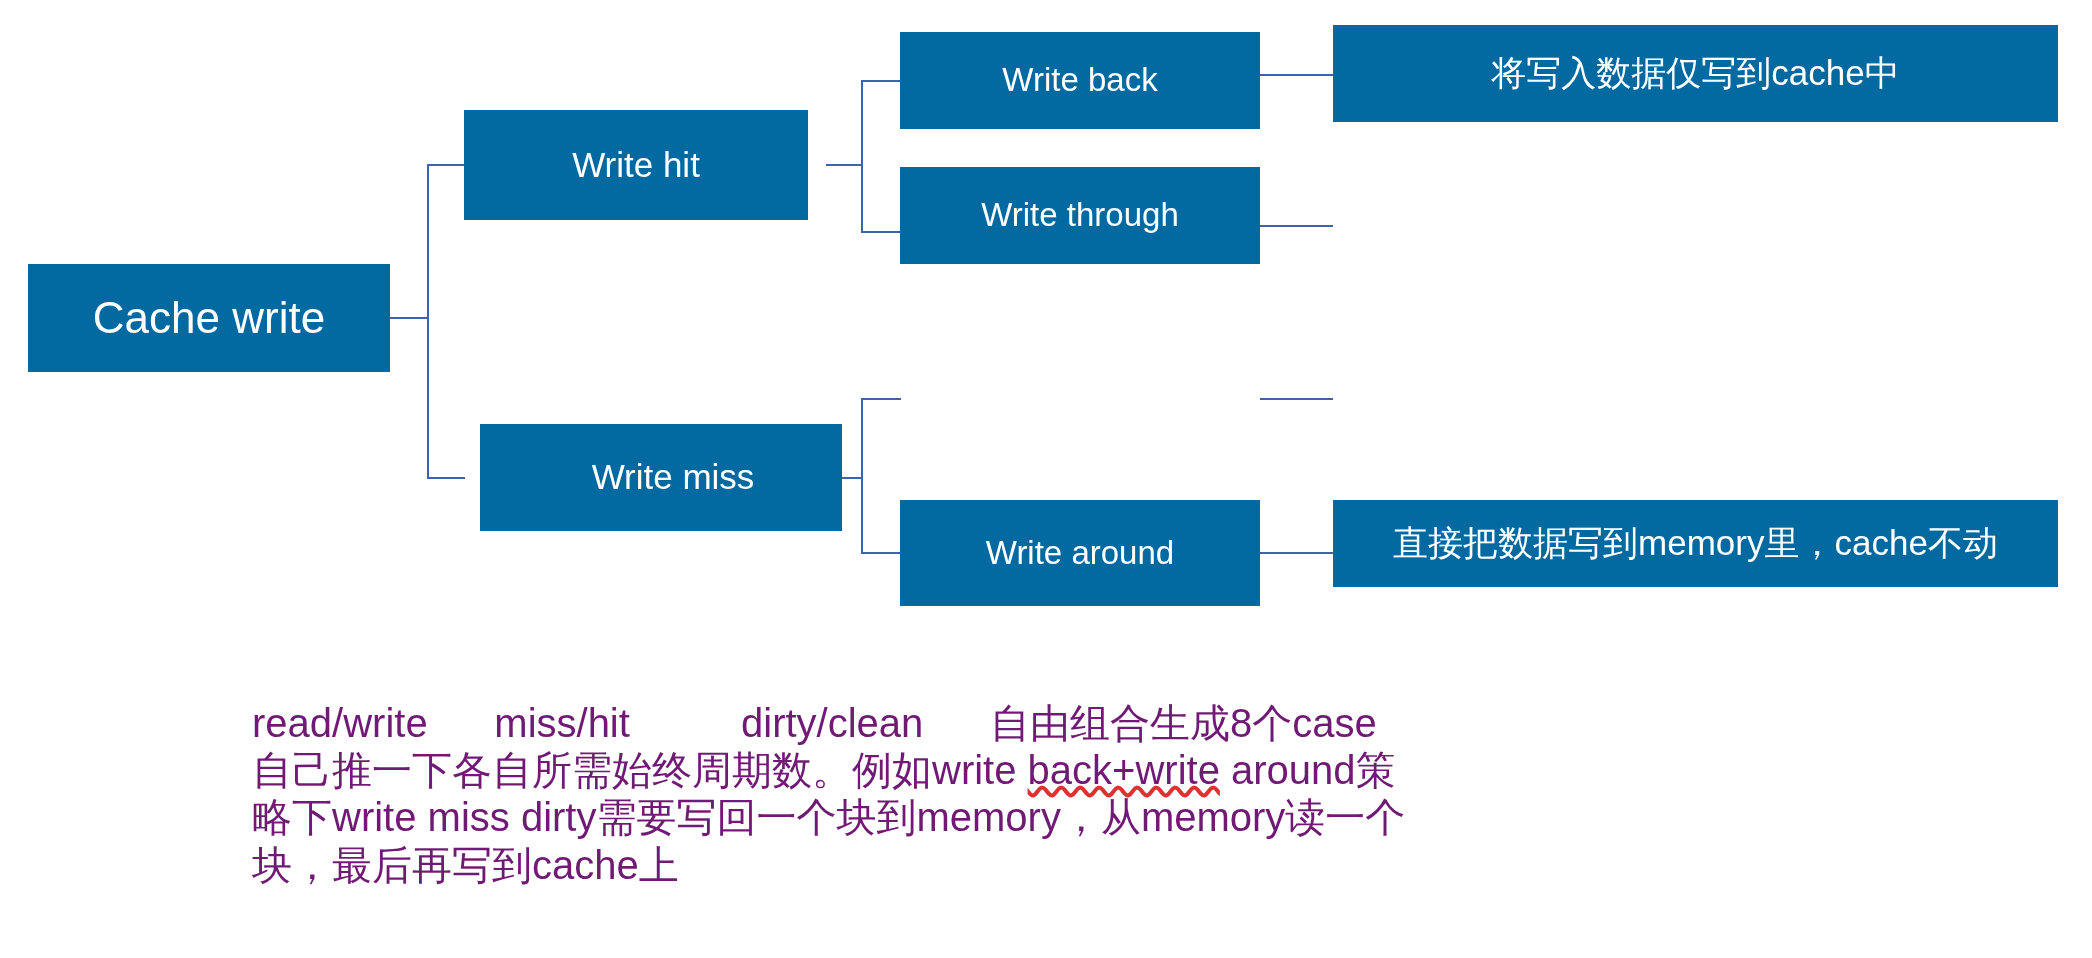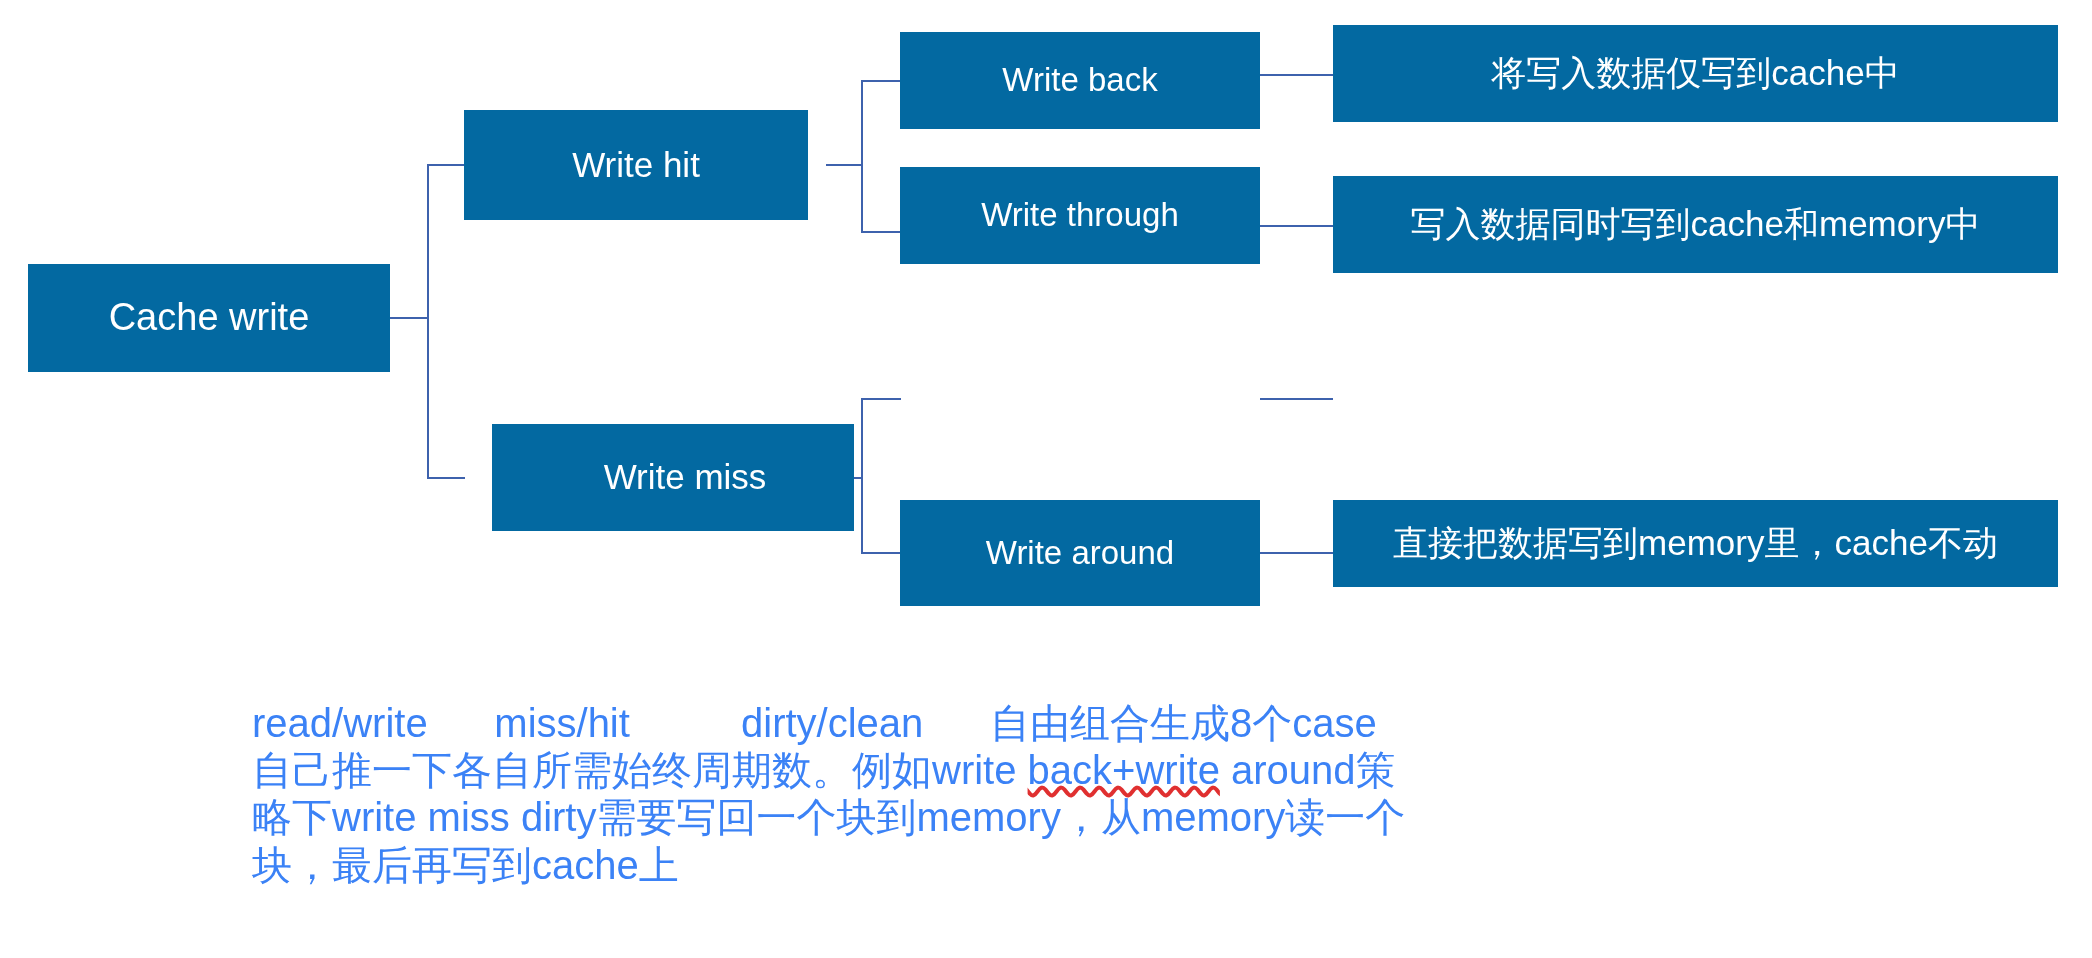--- a/index.html
+++ b/index.html
@@ -22,25 +22,25 @@
     display: flex;
     align-items: center;
     justify-content: center;
     text-align: center;
     box-sizing: border-box;
     line-height: 1.1;
     white-space: nowrap;
   }
 
   
-  .n-root   { left: 28px;  top: 264px; width: 362px; height: 108px; font-size: 38px; }
+  .n-root   { left: 28px;  top: 264px; width: 362px; height: 108px; font-size: 44px; }
 
   
   .n-hit    { left: 464px; top: 110px; width: 344px; height: 110px; font-size: 35px; }
-  .n-miss   { left: 492px; top: 424px; width: 362px; height: 107px; font-size: 35px; padding-left: 24px; }
+  .n-miss   { left: 480px; top: 424px; width: 362px; height: 107px; font-size: 35px; padding-left: 24px; }
 
   
   .n-l3     { left: 900px; width: 360px; font-size: 33px; }
   .n-wb     { top: 32px;  height: 97px; }
   .n-wt     { top: 167px; height: 97px; }
   .n-wa     { top: 345px; height: 106px; }
   .n-war    { top: 500px; height: 106px; text-align: center; }
 
   
   .n-desc   { left: 1333px; width: 725px; font-size: 35px; }
@@ -56,21 +56,21 @@
   }
   .h { height: 2px; }
   .v { width: 2px; }
 
   
   #note {
     position: absolute;
     left: 252px;
     top: 700px;
     width: 1600px;
-    color: #3b82f6;
+    color: #701a75;
     font-family: "Liberation Sans", sans-serif;
     font-size: 40px;
     line-height: 1.18;
     white-space: pre;
   }
   #note .spellerr {
     text-decoration: underline wavy #e03030;
     text-decoration-skip-ink: none;
   }
 </style>
@@ -102,21 +102,20 @@
   <div class="node n-root">Cache  write</div>
 
   <div class="node n-hit">Write hit</div>
   <div class="node n-miss">Write miss</div>
 
   <div class="node n-l3 n-wb">Write back</div>
   <div class="node n-l3 n-wt">Write through</div>
   <div class="node n-l3 n-war">Write around</div>
 
   <div class="node n-desc d-wb">将写入数据仅写到cache中</div>
-  <div class="node n-desc d-wt">写入数据同时写到cache和memory中</div>
   <div class="node n-desc d-war">直接把数据写到memory里，cache不动</div>
 
   <div id="note"><span>read/write      miss/hit          dirty/clean      自由组合生成8个case</span>
 <span>自己推一下各自所需始终周期数。例如write </span><span class="spellerr">back+write</span><span> around策</span>
 <span>略下write miss dirty需要写回一个块到memory，从memory读一个</span>
 <span>块，最后再写到cache上</span></div>
 
 </div>
 
 </body></html>

